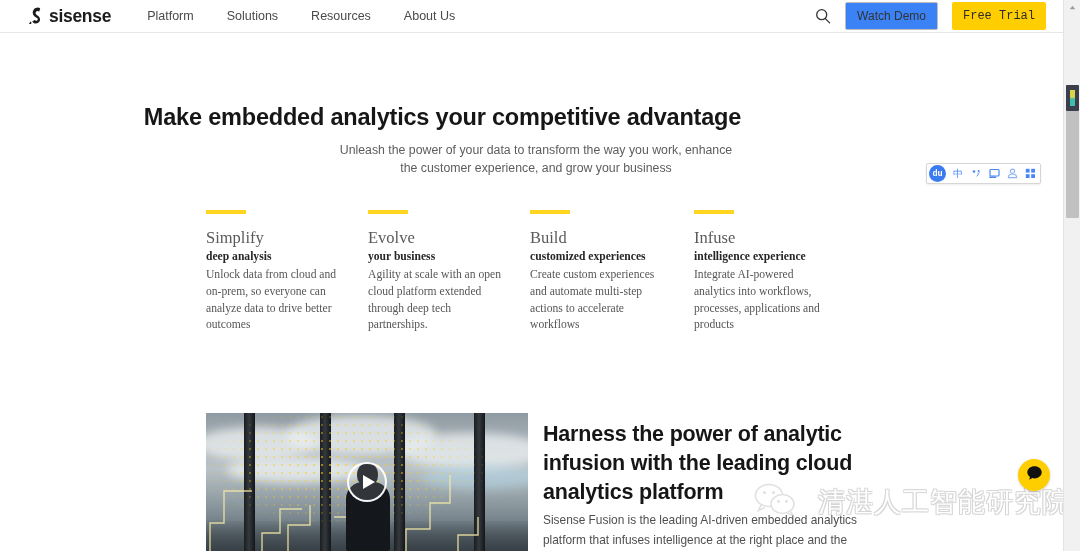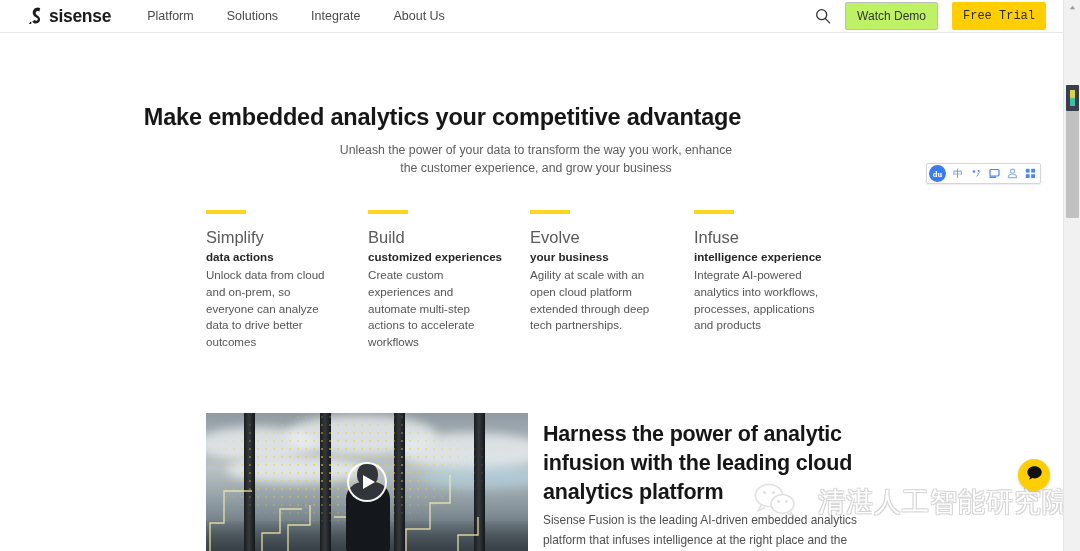--- a/index.html
+++ b/index.html
@@ -56,21 +56,21 @@
     gap: 14px;
     margin-right: 17px;
   }
   .search-icon {
     width: 16px; height: 16px;
     cursor: pointer;
     display: block;
   }
   .btn-outline {
     border: 1px solid #bdbdbd;
-    background: #bef264;
+    background: #3b82f6;
     color: #333;
     font-size: 12px;
     padding: 6px 11px;
     border-radius: 2px;
     cursor: pointer;
     font-family: "Liberation Sans", sans-serif;
     white-space: nowrap;
   }
   .btn-yellow {
     border: none;
@@ -104,21 +104,21 @@
     color: #5d5d5d;
   }
 
   
   .features {
     position: absolute;
     top: 210px; left: 206px;
     width: 650px;
     display: flex;
   }
-  .feature-col { width: 168px; padding-right: 28px; }
+  .feature-col { width: 168px; padding-right: 28px; font-family: Liberation Serif, serif; }
   .feature-col:nth-child(3) { width: 170px; }
   .feature-bar {
     width: 40px; height: 4px;
     background: #FFD520;
     margin-bottom: 14px;
   }
   .feature-title {
     font-size: 16.5px;
     color: #5a5a5a;
     font-weight: normal;
@@ -254,21 +254,21 @@
     box-shadow: 0 1px 2px rgba(0,0,0,0.08);
   }
   .ime-logo {
     width: 17px; height: 17px;
     border-radius: 50%;
     background: #3a7bf0;
     color: #fff;
     font-size: 8.5px;
     font-weight: bold;
     display: flex; align-items: center; justify-content: center;
-    font-family: Liberation Serif, serif;
+    font-family: Liberation Mono, monospace;
     cursor: pointer;
     flex: none;
   }
   .ime-item {
     color: #4a86f7;
     font-size: 10px;
     line-height: 1;
     cursor: pointer;
     display: flex; align-items: center; justify-content: center;
     width: 12px;
@@ -354,21 +354,21 @@
           <path d="M12.2 1.2c-2.1-1.2-4.9-.6-6.4 1.3C4.2 4.5 4.4 7.3 6.1 9c1 1 2.4 1.5 3.2 2.3.7.7.6 1.8-.2 2.3-.8.5-1.9.2-2.4-.6l-2.5 1.4c1.1 1.9 3.6 2.6 5.6 1.6 2.1-1 2.9-3.6 1.7-5.6-.8-1.3-2.2-2-3.2-2.9-.9-.8-.9-2.2 0-3 .8-.8 2.2-.8 3 0z" fill="#1c1c1c"></path>
           <path d="M3.4 16.4c-.6.7-1.6.9-2.4.5l1.2-2.1c.3.2.7.2 1 0z" fill="#1c1c1c"></path>
         </svg>
       </span>
       <span class="logo-text">sisense</span>
     </div>
 
     <nav class="nav">
       <span class="nav-item">Platform</span>
       <span class="nav-item">Solutions</span>
-      <span class="nav-item">Integrate</span>
+      <span class="nav-item">Resources</span>
       <span class="nav-item">About Us</span>
     </nav>
 
     <div class="header-right">
       <span>
         <svg class="search-icon" viewBox="0 0 16 16" fill="none">
           <circle cx="6.7" cy="6.7" r="5" stroke="#333" stroke-width="1.3"></circle>
           <line x1="10.4" y1="10.6" x2="14.6" y2="14.9" stroke="#333" stroke-width="1.3" stroke-linecap="round"></line>
         </svg>
       </span>
@@ -378,36 +378,36 @@
   </div>
 
   <h1 class="hero-title">Make embedded analytics your competitive advantage</h1>
   <p class="hero-sub">Unleash the power of your data to transform the way you work, enhance the customer experience, and grow your business</p>
 
   <div class="features">
 
     <div class="feature-col">
       <div class="feature-bar"></div>
       <div class="feature-title">Simplify</div>
-      <div class="feature-sub">data actions</div>
+      <div class="feature-sub">deep analysis</div>
       <div class="feature-body">Unlock data from cloud and on-prem, so everyone can analyze data to drive better outcomes</div>
+    </div>
+
+    <div class="feature-col">
+      <div class="feature-bar"></div>
+      <div class="feature-title">Evolve</div>
+      <div class="feature-sub">your business</div>
+      <div class="feature-body">Agility at scale with an open cloud platform extended through deep tech partnerships.</div>
     </div>
 
     <div class="feature-col">
       <div class="feature-bar"></div>
       <div class="feature-title">Build</div>
       <div class="feature-sub">customized experiences</div>
       <div class="feature-body">Create custom experiences and automate multi-step actions to accelerate workflows</div>
-    </div>
-
-    <div class="feature-col">
-      <div class="feature-bar"></div>
-      <div class="feature-title">Evolve</div>
-      <div class="feature-sub">your business</div>
-      <div class="feature-body">Agility at scale with an open cloud platform extended through deep tech partnerships.</div>
     </div>
 
     <div class="feature-col">
       <div class="feature-bar"></div>
       <div class="feature-title">Infuse</div>
       <div class="feature-sub">intelligence experience</div>
       <div class="feature-body">Integrate AI-powered analytics into workflows, processes, applications and products</div>
     </div>
   </div>
 

